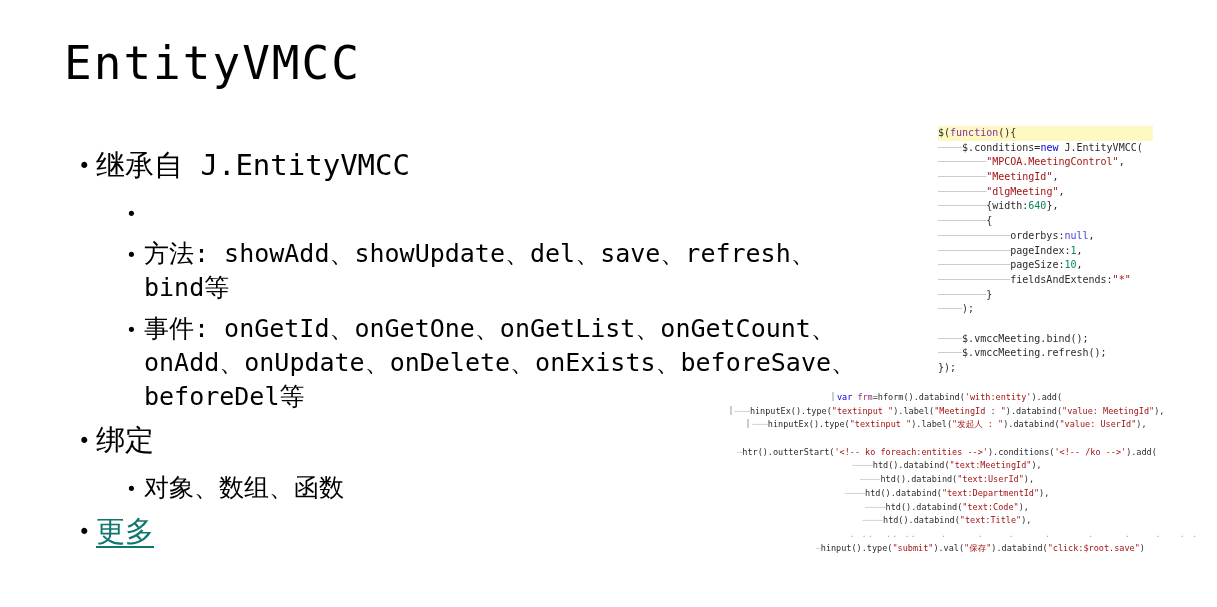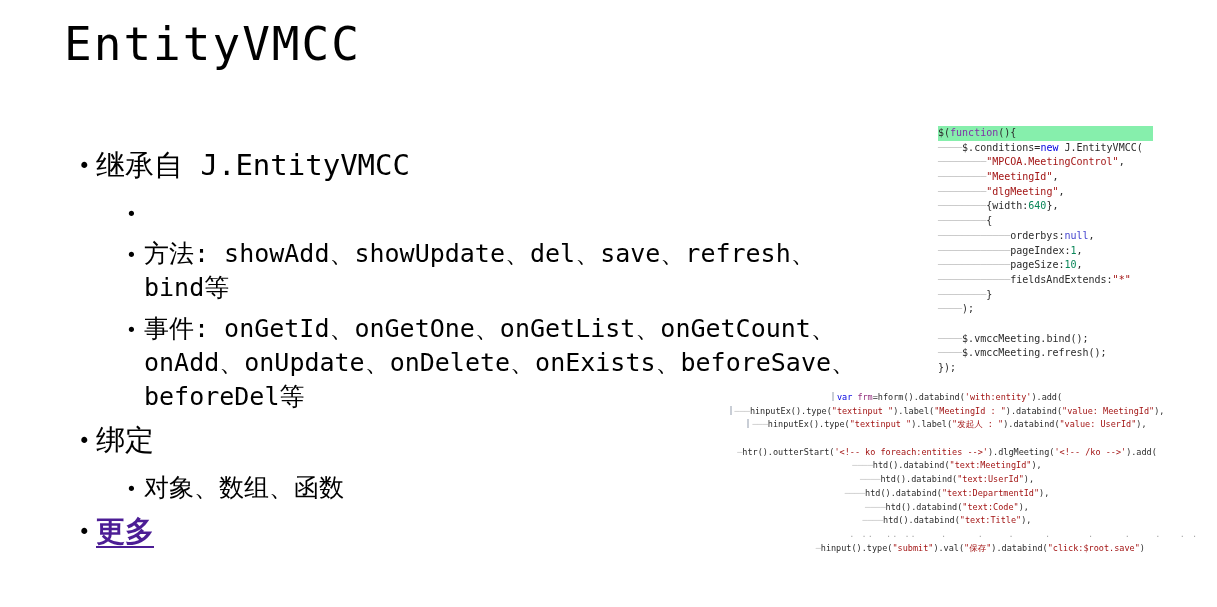--- a/index.html
+++ b/index.html
@@ -1,40 +1,40 @@
 <!DOCTYPE html>
 <html><head>
 <meta charset="utf-8">
 <style>
   * { margin:0; padding:0; box-sizing:border-box; }
   html,body { width:1217px; height:607px; background:#ffffff; overflow:hidden; }
   body { position:relative; font-family:"DejaVu Sans Mono", monospace; color:#000; }
 
   .title {
-    position:absolute; left:64px; top:17px;
+    position:absolute; left:64px; top:36px;
     font-size:46px; letter-spacing:2px; color:#000;
     font-family:"DejaVu Sans Mono", monospace;
     white-space:nowrap;
   }
 
   .bullets { position:absolute; left:62px; top:146px; width:890px; }
   .item { display:flex; align-items:flex-start; white-space:nowrap; }
   .item.l1 { font-size:29px; line-height:38px; padding-left:16px; margin-bottom:12px; }
   .item.l2 { font-size:25px; line-height:34px; padding-left:64px; margin-bottom:7px; }
   .item.l1 + .item.l2 { margin-top:2px; }
   .item.l2 + .item.l1 { margin-top:6px; }
   .dot { flex:none; width:18px; font-size:0.72em; line-height:inherit; transform:translateY(1px); }
   .txt { white-space:pre; font-family:"DejaVu Sans Mono","DejaVu Sans",sans-serif; }
-  a.link { color:#4c1d95; text-decoration:underline; text-underline-offset:5px; cursor:pointer;font-weight:bold; }
+  a.link { color:#0f766e; text-decoration:underline; text-underline-offset:5px; cursor:pointer; }
 
   .code { position:absolute; font-family:"DejaVu Sans Mono", monospace; color:#2b2b2b; }
   .code .cl { white-space:pre; position:relative; }
   #code-top { left:938px; top:126px; width:215px; font-size:10px; }
   #code-top .cl { line-height:14.7px; height:14.7px; }
-  #code-top .cl.hl { background:#86efac; }
+  #code-top .cl.hl { background:#fef9c3; }
   #code-bottom { left:727px; top:391px; width:440px; font-size:8.5px;text-align:center; }
   #code-bottom .cl { line-height:13.7px; height:13.7px; }
 
   .p  { color:#2b2b2b; }
   .kw { color:#0000e0; }      
   .k2 { color:#4646cf; }      
   .fn { color:#8031a7; }      
   .v  { color:#94307f; }      
   .s  { color:#a31515; }      
   .n  { color:#098658; }      
@@ -94,21 +94,21 @@
     <div class="cl">&nbsp;</div>
     <div class="cl"><span class="t">────</span><span class="p">$.vmccMeeting.bind();</span></div>
     <div class="cl"><span class="t">────</span><span class="p">$.vmccMeeting.refresh();</span></div>
     <div class="cl"><span class="p">});</span></div>
   </div>
 <div id="code-bottom" class="code">
     <div class="cl"><span class="mark"></span><span class="kw">var</span><span class="p"> </span><span class="v">frm</span><span class="p">=hform().databind(</span><span class="s">'with:entity'</span><span class="p">).add(</span></div>
     <div class="cl"><span class="mark"></span><span class="t">───</span><span class="p">hinputEx().type(</span><span class="s">"textinput "</span><span class="p">).label(</span><span class="s">"MeetingId : "</span><span class="p">).databind(</span><span class="s">"value: MeetingId"</span><span class="p">),</span></div>
     <div class="cl"><span class="mark"></span><span class="t">───</span><span class="p">hinputEx().type(</span><span class="s">"textinput "</span><span class="p">).label(</span><span class="s">"发起人 : "</span><span class="p">).databind(</span><span class="s">"value: UserId"</span><span class="p">),</span></div>
     <div class="cl">&nbsp;</div>
-    <div class="cl"><span class="t">─</span><span class="p">htr().outterStart(</span><span class="s">'&lt;!-- ko foreach:entities --&gt;'</span><span class="p">).dlgMeeting(</span><span class="s">'&lt;!-- /ko --&gt;'</span><span class="p">).add(</span></div>
+    <div class="cl"><span class="t">─</span><span class="p">htr().outterStart(</span><span class="s">'&lt;!-- ko foreach:entities --&gt;'</span><span class="p">).conditions(</span><span class="s">'&lt;!-- /ko --&gt;'</span><span class="p">).add(</span></div>
     <div class="cl"><span class="t">────</span><span class="p">htd().databind(</span><span class="s">"text:MeetingId"</span><span class="p">),</span></div>
     <div class="cl"><span class="t">────</span><span class="p">htd().databind(</span><span class="s">"text:UserId"</span><span class="p">),</span></div>
     <div class="cl"><span class="t">────</span><span class="p">htd().databind(</span><span class="s">"text:DepartmentId"</span><span class="p">),</span></div>
     <div class="cl"><span class="t">────</span><span class="p">htd().databind(</span><span class="s">"text:Code"</span><span class="p">),</span></div>
     <div class="cl"><span class="t">────</span><span class="p">htd().databind(</span><span class="s">"text:Title"</span><span class="p">),</span></div>
     <div class="cl"><span class="f">                    . ..  .. ..    .     .    .     .      .     .    .   . .</span></div>
     <div class="cl"><span class="p">             </span><span class="t">─</span><span class="p">hinput().type(</span><span class="s">"submit"</span><span class="p">).val(</span><span class="s">"保存"</span><span class="p">).databind(</span><span class="s">"click:$root.save"</span><span class="p">)</span></div>
   </div>
 
 </body></html>

